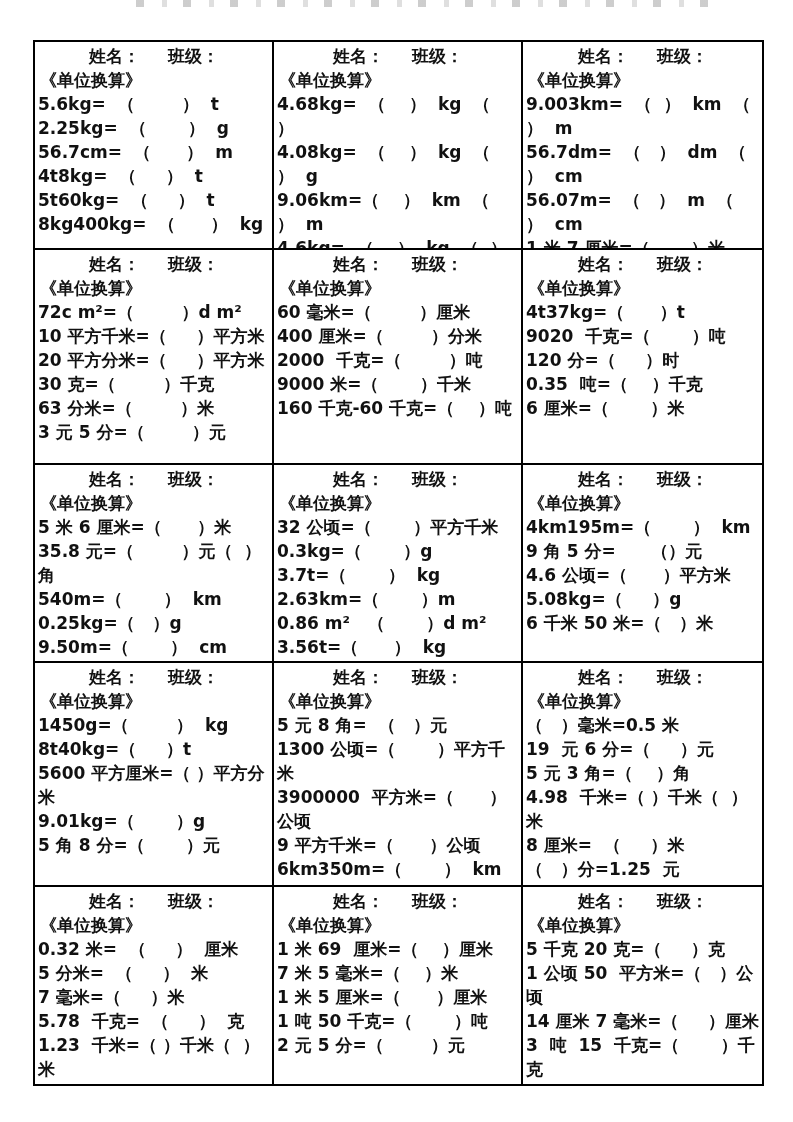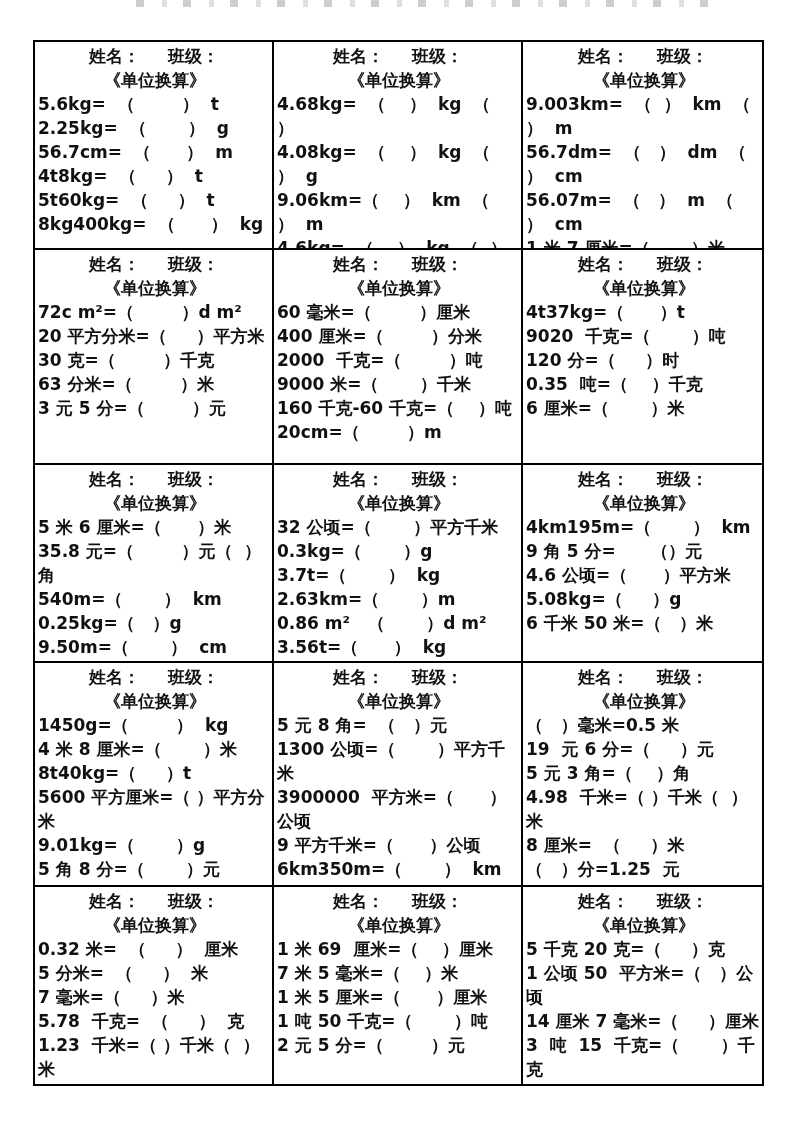--- a/index.html
+++ b/index.html
@@ -44,21 +44,21 @@
     letter-spacing: 0;
   }
   .cell:nth-child(3n) { border-right: none; }
   .cell:nth-child(n+13) { border-bottom: none; }
   .cell-header {
     display: flex;
     justify-content: center;
     gap: 28px;
     white-space: pre;
   }
-  .cell-title { padding-left: 2px; white-space: pre; text-align: center; }
+  .cell-title { padding-left: 2px; white-space: pre; }
   .line { white-space: pre-wrap; word-break: break-all; }
 </style>
 </head>
 <body>
 
 <div class="top-artifact"></div>
 
 <div class="grid">
   <div class="cell">
     <div class="cell-header"><span>姓名：</span><span>班级：</span></div>
@@ -93,37 +93,37 @@
         <div class="line"><span>56.07m=  （   ）  m  （   ）  cm</span></div>
         <div class="line"><span>1 米 7 厘米=（       ）米</span></div>
       </div>
   </div>
 
   <div class="cell">
     <div class="cell-header"><span>姓名：</span><span>班级：</span></div>
     <div class="cell-title">《单位换算》</div>
     <div>
         <div class="line"><span>72c m²=（        ）d m²</span></div>
+        <div class="line"><span>10 平方千米=（     ）平方米</span></div>
         <div class="line"><span>20 平方分米=（     ）平方米</span></div>
         <div class="line"><span>30 克=（        ）千克</span></div>
         <div class="line"><span>63 分米=（        ）米</span></div>
         <div class="line"><span>3 元 5 分=（        ）元</span></div>
       </div>
   </div>
 
   <div class="cell">
     <div class="cell-header"><span>姓名：</span><span>班级：</span></div>
     <div class="cell-title">《单位换算》</div>
     <div>
         <div class="line"><span>60 毫米=（        ）厘米</span></div>
         <div class="line"><span>400 厘米=（        ）分米</span></div>
         <div class="line"><span>2000  千克=（        ）吨</span></div>
         <div class="line"><span>9000 米=（       ）千米</span></div>
         <div class="line"><span>160 千克-60 千克=（    ）吨</span></div>
-        <div class="line"><span>20cm=（        ）m</span></div>
       </div>
   </div>
 
   <div class="cell">
     <div class="cell-header"><span>姓名：</span><span>班级：</span></div>
     <div class="cell-title">《单位换算》</div>
     <div>
         <div class="line"><span>4t37kg=（      ）t</span></div>
         <div class="line"><span>9020  千克=（       ）吨</span></div>
         <div class="line"><span>120 分=（     ）时</span></div>
@@ -168,21 +168,20 @@
         <div class="line"><span>5.08kg=（     ）g</span></div>
         <div class="line"><span>6 千米 50 米=（   ）米</span></div>
       </div>
   </div>
 
   <div class="cell">
     <div class="cell-header"><span>姓名：</span><span>班级：</span></div>
     <div class="cell-title">《单位换算》</div>
     <div>
         <div class="line"><span>1450g=（        ）  kg</span></div>
-        <div class="line"><span>4 米 8 厘米=（       ）米</span></div>
         <div class="line"><span>8t40kg=（     ）t</span></div>
         <div class="line"><span>5600 平方厘米=（ ）平方分米</span></div>
         <div class="line"><span>9.01kg=（       ）g</span></div>
         <div class="line"><span>5 角 8 分=（       ）元</span></div>
       </div>
   </div>
 
   <div class="cell">
     <div class="cell-header"><span>姓名：</span><span>班级：</span></div>
     <div class="cell-title">《单位换算》</div>

